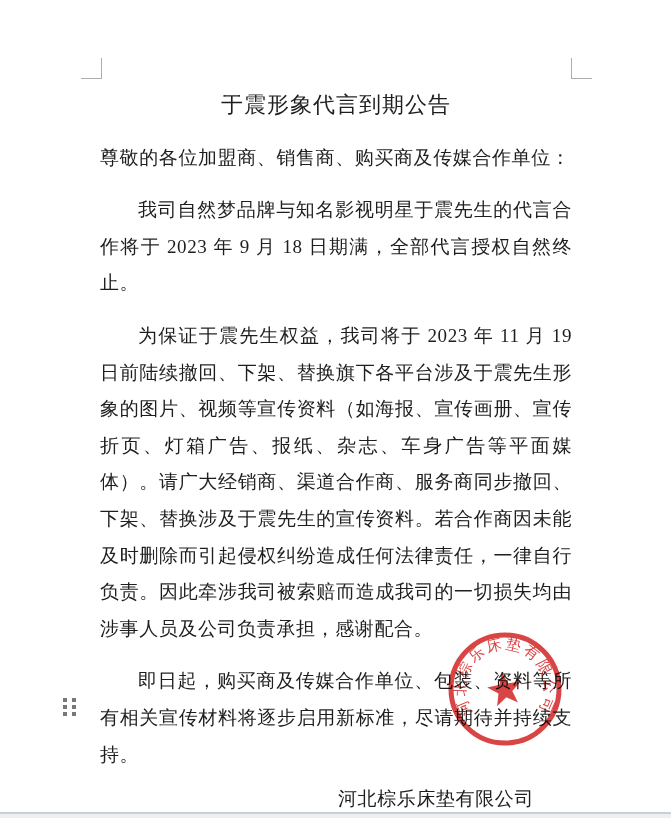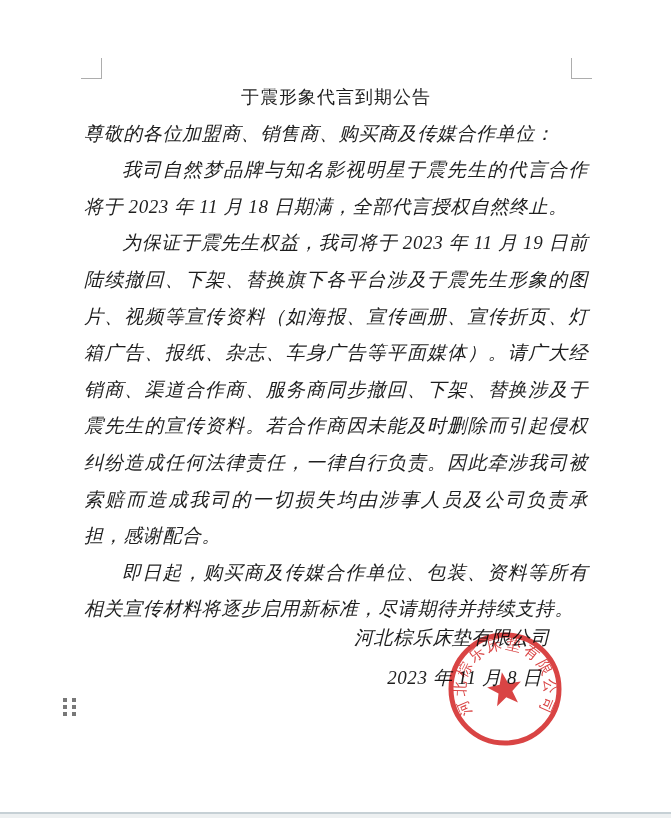--- a/index.html
+++ b/index.html
@@ -18,24 +18,24 @@
   .corner-tr { left: 571px; border-left: 1px solid var(--corner_mark, #adadad);  border-bottom: 1px solid var(--corner_mark, #adadad); }
 
   
   .content {
     position: absolute; left: 84px; top: 79px; width: 504px;
     color: var(--text, #1e1e1e);
     font-size: 19px; line-height: 36.6px;
     letter-spacing: 0.6px;
   }
   .content h1 {
-    margin: 0; font-size: 18px; font-weight: normal;
+    margin: 8px; font-size: 22px; font-weight: normal;
     text-align: center; line-height: 36.6px; letter-spacing: 1px;
   }
-  .content p { margin: 0; font-style: italic; }
+  .content p { margin: 16px; }
   .greeting { text-align: left; }
   .para { text-align: justify; text-justify: inter-character; text-indent: 2em; }
   .closing { margin-top: 36.6px !important; }
   .signature { margin-top: -10px; }
   .signature p { line-height: 40px; text-align: right; }
   .signature .company { padding-right: 38px; }
   .signature .date    { padding-right: 46px; }
 
   
   .stamp {
@@ -68,21 +68,21 @@
 <body>
 
 <div class="page">
 
   <div class="corner corner-tl"></div>
   <div class="corner corner-tr"></div>
 
   <div class="content">
     <h1>于震形象代言到期公告</h1>
     <p class="greeting">尊敬的各位加盟商、销售商、购买商及传媒合作单位：</p>
-    <p class="para">我司自然梦品牌与知名影视明星于震先生的代言合作将于 2023 年 11 月 18 日期满，全部代言授权自然终止。</p>
+    <p class="para">我司自然梦品牌与知名影视明星于震先生的代言合作将于 2023 年 9 月 18 日期满，全部代言授权自然终止。</p>
     <p class="para">为保证于震先生权益，我司将于 2023 年 11 月 19 日前陆续撤回、下架、替换旗下各平台涉及于震先生形象的图片、视频等宣传资料（如海报、宣传画册、宣传折页、灯箱广告、报纸、杂志、车身广告等平面媒体）。请广大经销商、渠道合作商、服务商同步撤回、下架、替换涉及于震先生的宣传资料。若合作商因未能及时删除而引起侵权纠纷造成任何法律责任，一律自行负责。因此牵涉我司被索赔而造成我司的一切损失均由涉事人员及公司负责承担，感谢配合。</p>
     <p class="para">即日起，购买商及传媒合作单位、包装、资料等所有相关宣传材料将逐步启用新标准，尽请期待并持续支持。</p>
     <div class="signature">
       <p class="company">河北棕乐床垫有限公司</p>
       <p class="date">2023 年 11 月 8 日</p>
     </div>
   </div>
 
   <div class="handle">
     <span></span>

